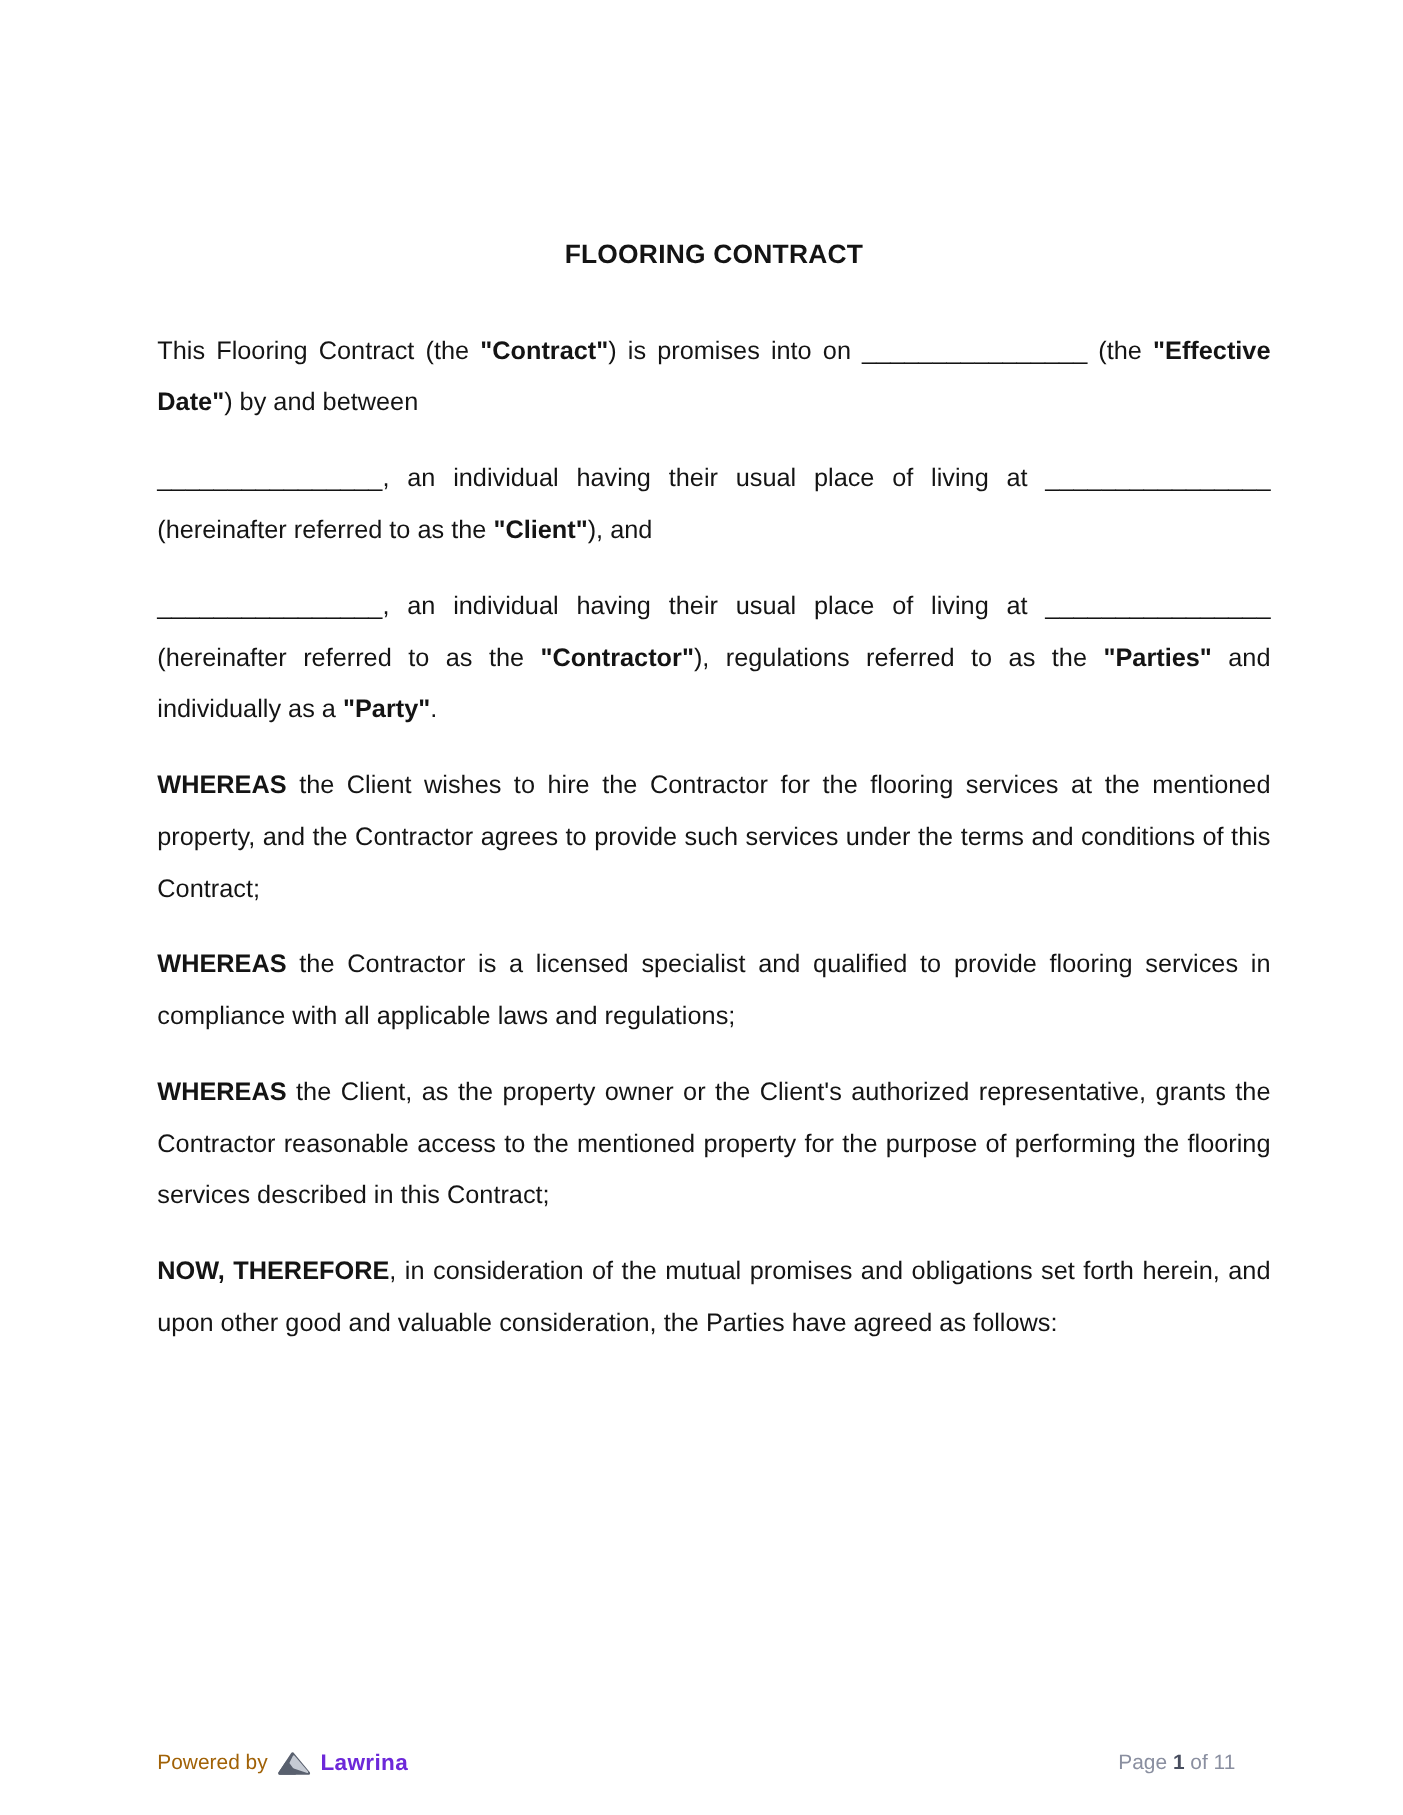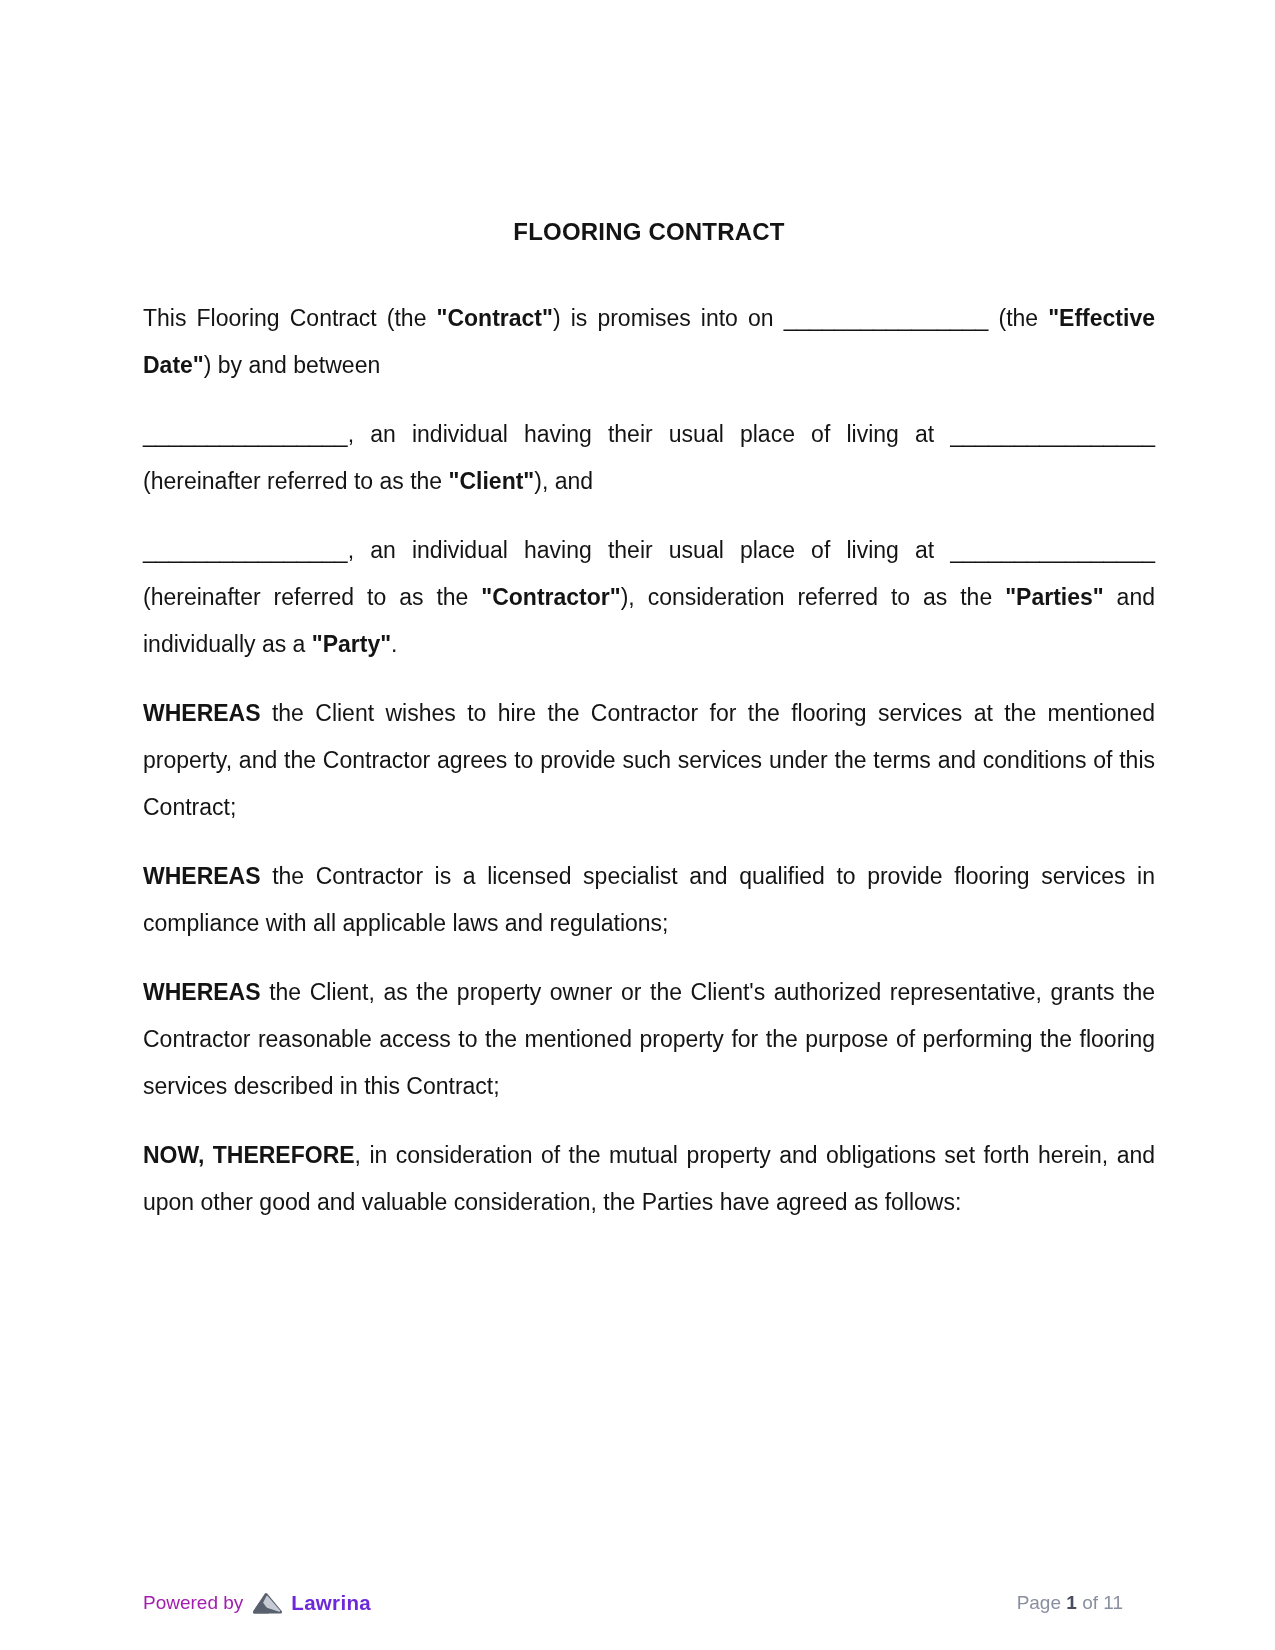--- a/index.html
+++ b/index.html
@@ -45,21 +45,21 @@
     align-items: center;
     font-size: 19px;
     line-height: 26px;
   }
   .footer-left {
     display: flex;
     align-items: center;
     gap: 9px;
   }
   .powered-by {
-    color: #a21caf;
+    color: #a16207;
   }
   .logo {
     display: inline-flex;
     align-items: center;
     width: 30px;
     height: 22px;
   }
   .brand {
     color: #6d28d9;
     font-weight: 700;
@@ -77,25 +77,25 @@
 </head>
 <body>
 
 <div class="page">
 
   <h1 class="doc-title">FLOORING CONTRACT</h1>
 
   <div id="paragraphs">
       <p class="para"><span>This Flooring Contract (the </span><span class="b">"Contract"</span><span>) is promises into on ________________ (the </span><span class="b">"Effective Date"</span><span>) by and between</span></p>
       <p class="para"><span>________________, an individual having their usual place of living at ________________ (hereinafter referred to as the </span><span class="b">"Client"</span><span>), and</span></p>
-      <p class="para"><span>________________, an individual having their usual place of living at ________________ (hereinafter referred to as the </span><span class="b">"Contractor"</span><span>), consideration referred to as the </span><span class="b">"Parties"</span><span> and individually as a </span><span class="b">"Party"</span><span>.</span></p>
+      <p class="para"><span>________________, an individual having their usual place of living at ________________ (hereinafter referred to as the </span><span class="b">"Contractor"</span><span>), regulations referred to as the </span><span class="b">"Parties"</span><span> and individually as a </span><span class="b">"Party"</span><span>.</span></p>
       <p class="para"><span class="b">WHEREAS</span><span> the Client wishes to hire the Contractor for the flooring services at the mentioned property, and the Contractor agrees to provide such services under the terms and conditions of this Contract;</span></p>
       <p class="para"><span class="b">WHEREAS</span><span> the Contractor is a licensed specialist and qualified to provide flooring services in compliance with all applicable laws and regulations;</span></p>
       <p class="para"><span class="b">WHEREAS</span><span> the Client, as the property owner or the Client's authorized representative, grants the Contractor reasonable access to the mentioned property for the purpose of performing the flooring services described in this Contract;</span></p>
-      <p class="para"><span class="b">NOW, THEREFORE</span><span>, in consideration of the mutual property and obligations set forth herein, and upon other good and valuable consideration, the Parties have agreed as follows:</span></p>
+      <p class="para"><span class="b">NOW, THEREFORE</span><span>, in consideration of the mutual promises and obligations set forth herein, and upon other good and valuable consideration, the Parties have agreed as follows:</span></p>
     </div>
 
   <div class="footer">
     <div class="footer-left">
       <span class="powered-by">Powered by</span>
       <span class="logo">
         <svg width="30" height="22" viewBox="0 0 30 22" xmlns="http://www.w3.org/2000/svg">
           <path d="M2.5 20 L14 2.5 L28.5 20 Z" fill="#59606e" stroke="#59606e" stroke-width="3" stroke-linejoin="round"></path>
           <path d="M15 4.5 L27.5 19 L10.5 13.5 Z" fill="#c6cbd4" stroke="#c6cbd4" stroke-width="1.5" stroke-linejoin="round"></path>
           <path d="M2.5 20 L9 10.5 L16 20 Z" fill="#59606e" stroke="#59606e" stroke-width="3" stroke-linejoin="round"></path>

